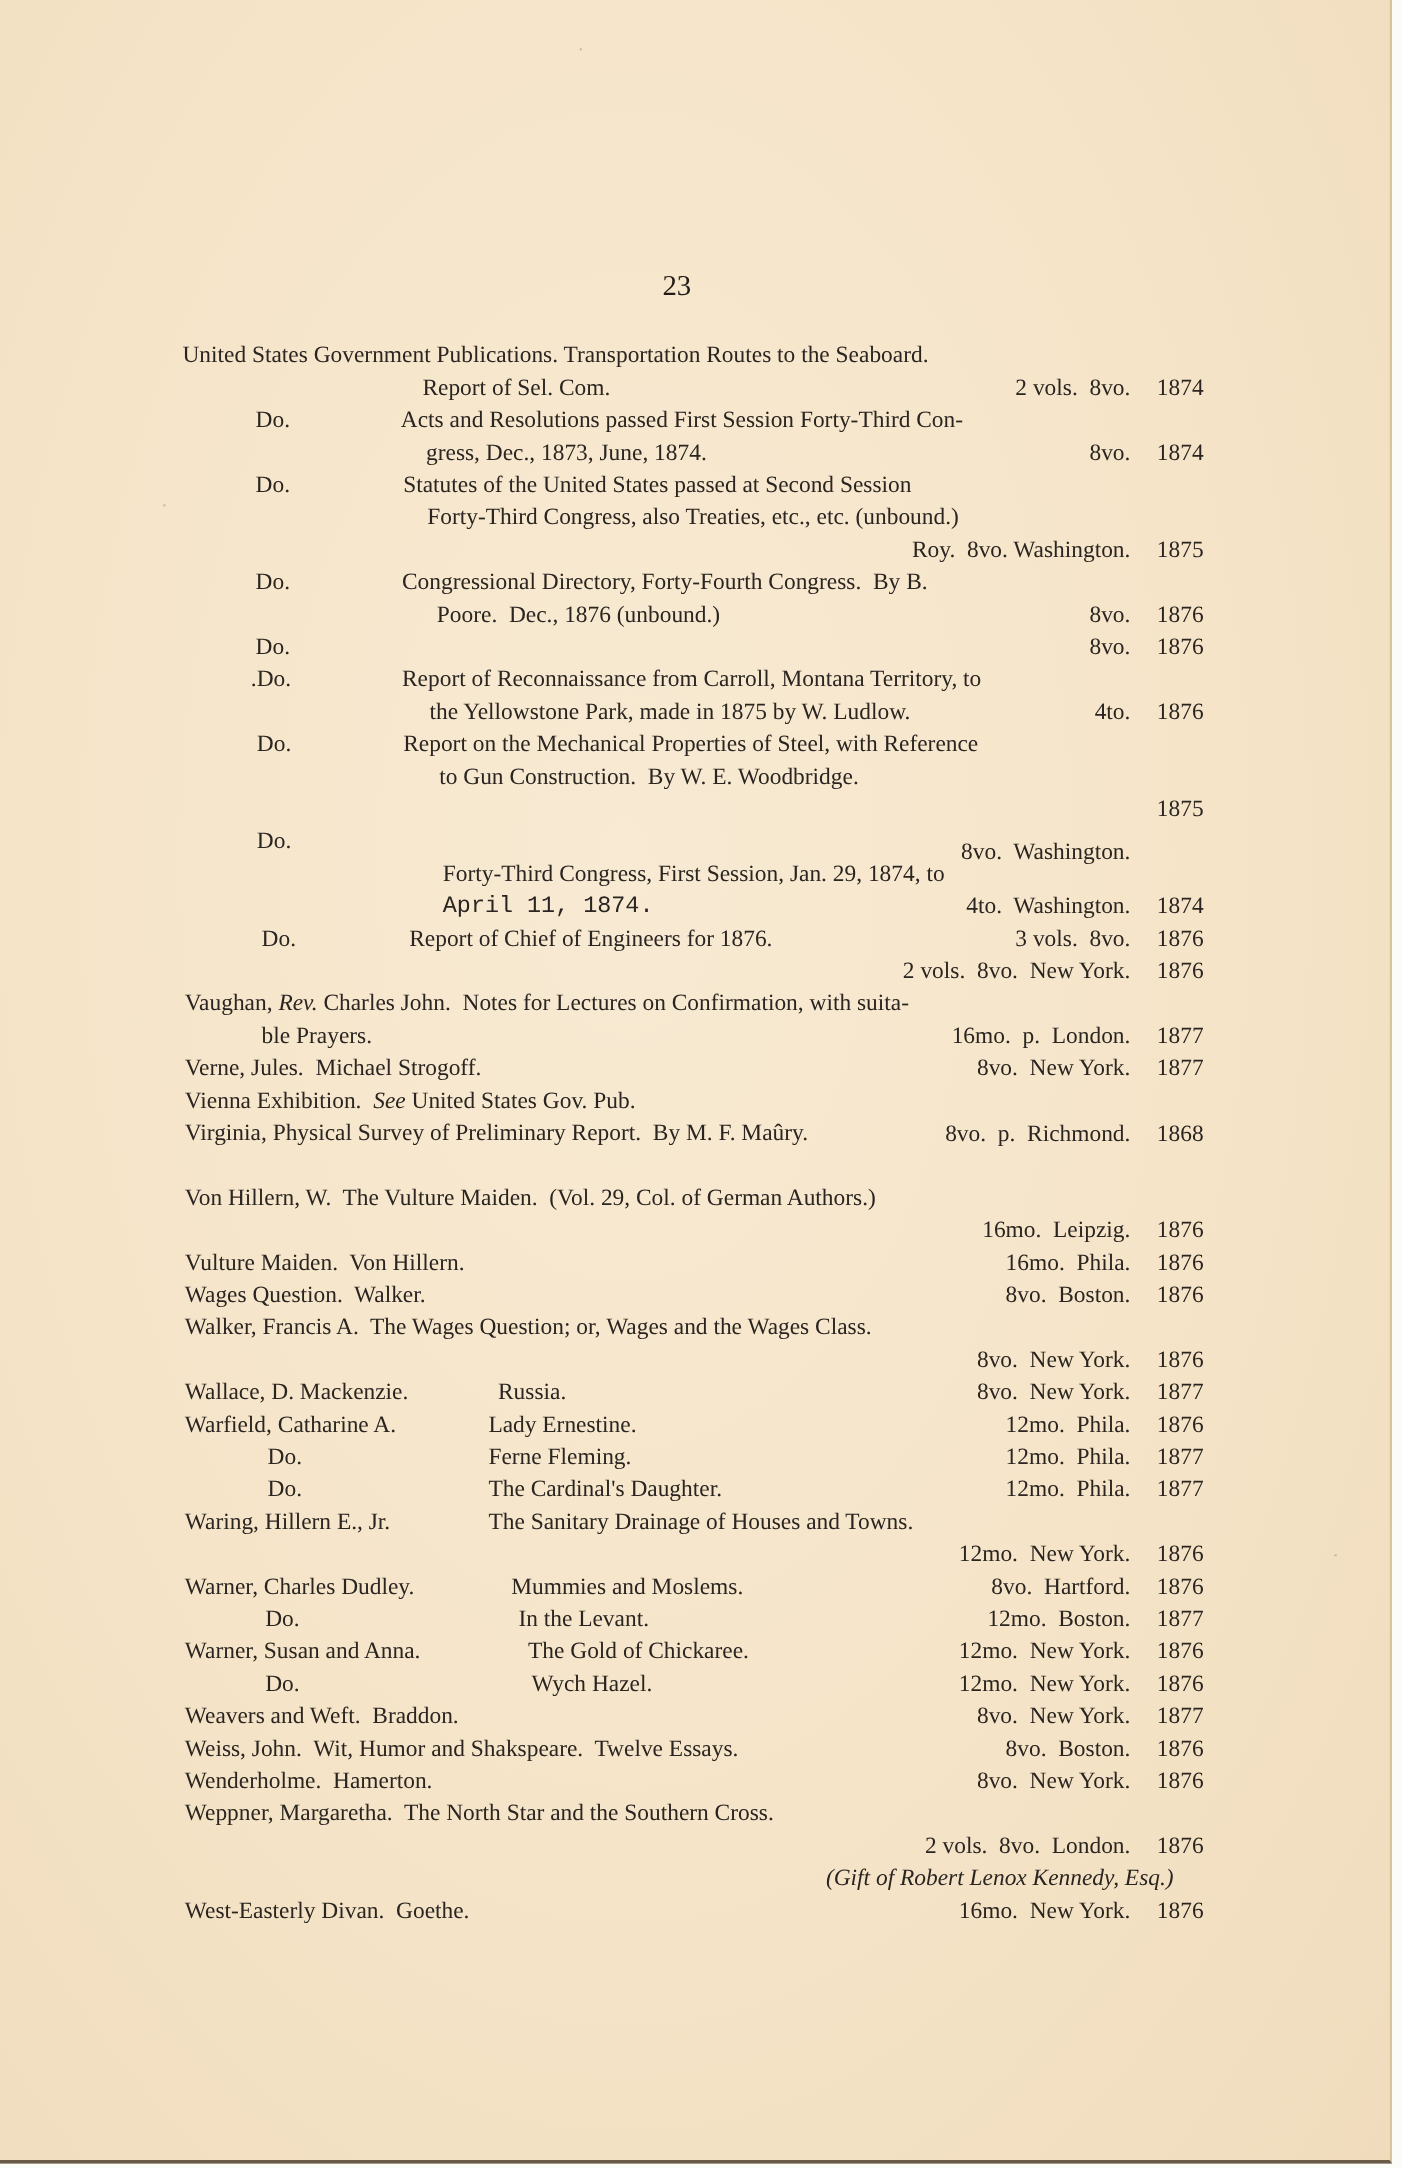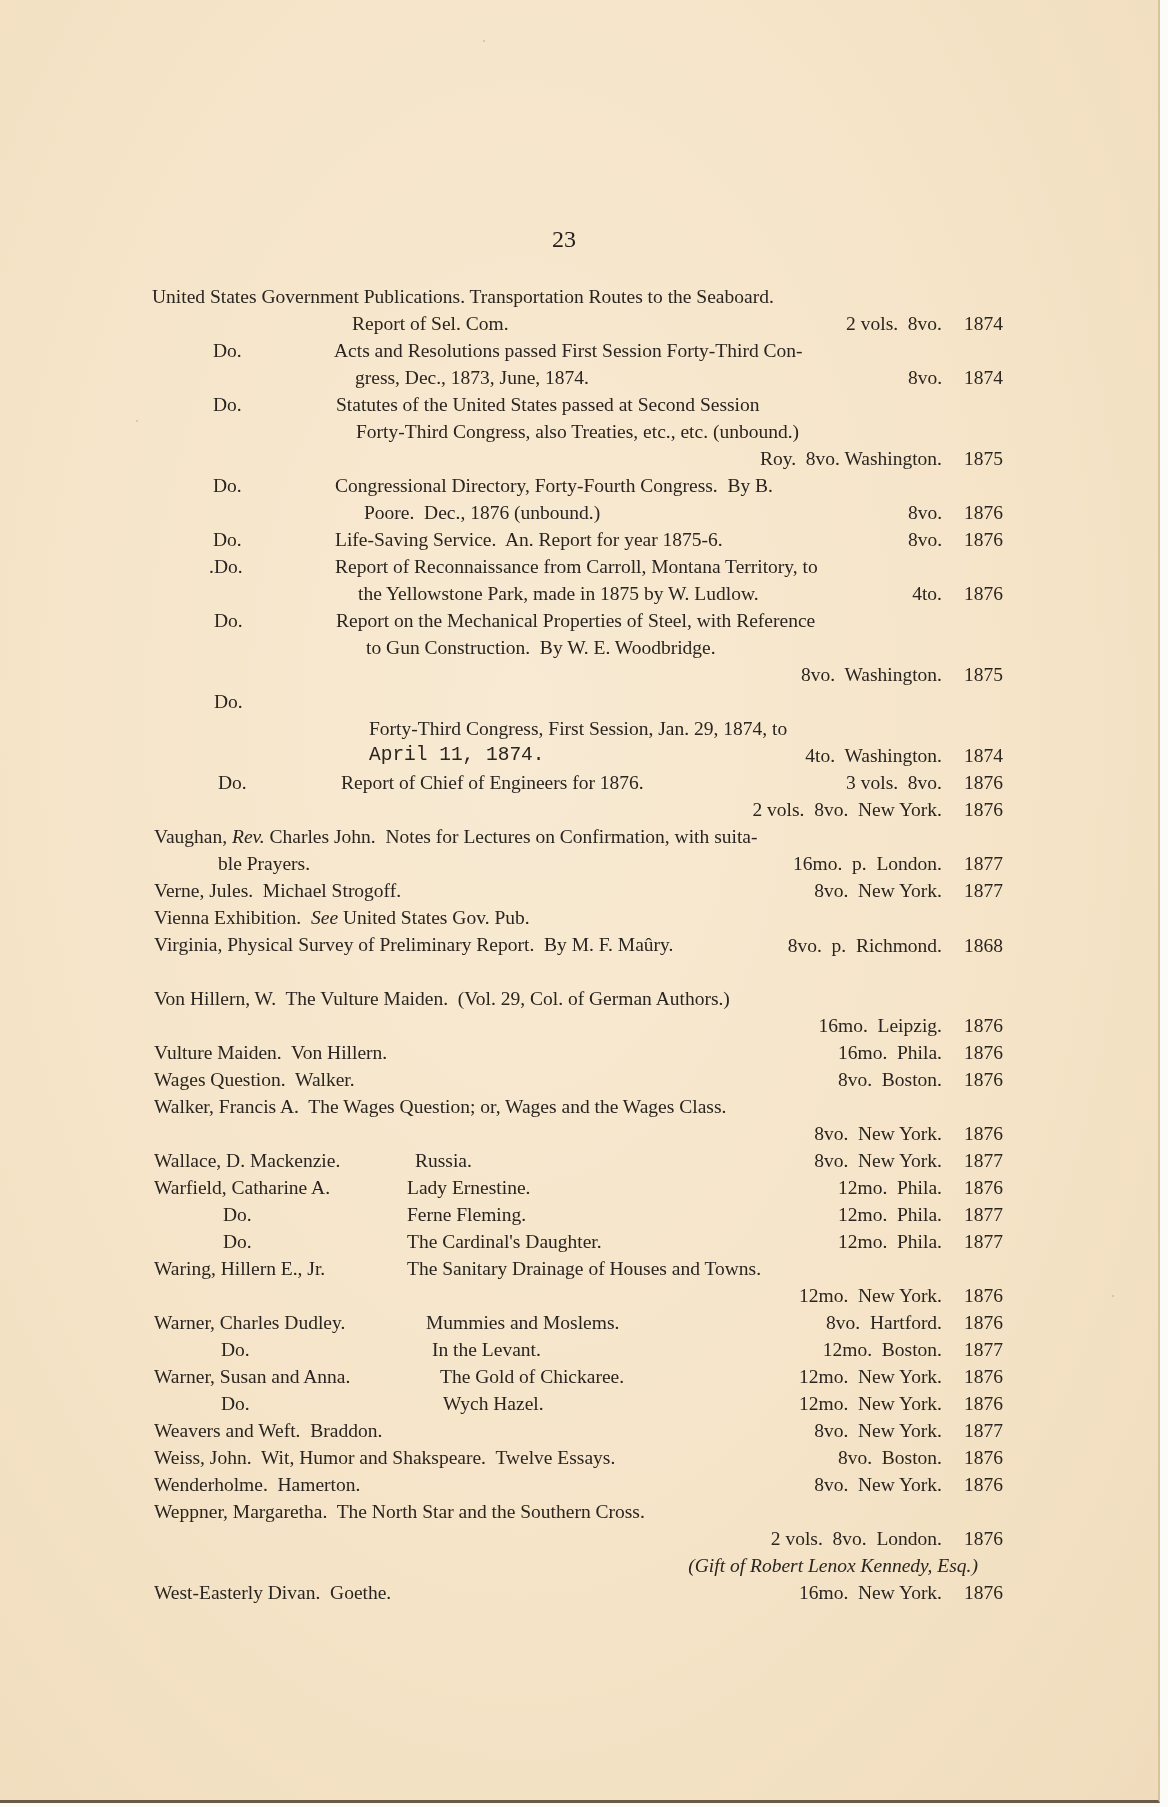--- a/index.html
+++ b/index.html
@@ -68,42 +68,41 @@
         <span class="seg" style="left: 213px; white-space: pre;"><span>Do.</span></span>
         <span class="seg" style="white-space: pre; left: 335px;">Congressional Directory, Forty-Fourth Congress.  By B.</span>
       </div>
       <div class="line" style="top: 499px;">
         <span class="seg" style="white-space: pre; left: 364px;">Poore.  Dec., 1876 (unbound.)</span>
         <span class="right" style="white-space: pre;">8vo.</span>
         <span class="year" style="white-space: pre;">1876</span>
       </div>
       <div class="line" style="top: 526px;">
         <span class="seg" style="left: 213px; white-space: pre;"><span>Do.</span></span>
-        <span class="seg" style="white-space: pre; left: 335px;">Life-Saving Service.  An. Report for year 1875-6.</span>
         <span class="right" style="white-space: pre;">8vo.</span>
         <span class="year" style="white-space: pre;">1876</span>
       </div>
       <div class="line" style="top: 553px;">
         <span class="seg" style="left: 209px; white-space: pre;"><span>.Do.</span></span>
         <span class="seg" style="white-space: pre; left: 335px;">Report of Reconnaissance from Carroll, Montana Territory, to</span>
       </div>
       <div class="line" style="top: 580px;">
         <span class="seg" style="white-space: pre; left: 358px;">the Yellowstone Park, made in 1875 by W. Ludlow.</span>
         <span class="right" style="white-space: pre;">4to.</span>
         <span class="year" style="white-space: pre;">1876</span>
       </div>
       <div class="line" style="top: 607px;">
         <span class="seg" style="left: 214px; white-space: pre;"><span>Do.</span></span>
         <span class="seg" style="white-space: pre; left: 336px;">Report on the Mechanical Properties of Steel, with Reference</span>
       </div>
       <div class="line" style="top: 634px;">
         <span class="seg" style="white-space: pre; left: 366px;">to Gun Construction.  By W. E. Woodbridge.</span>
       </div>
       <div class="line" style="top: 661px;">
-        <span class="right" style="white-space: pre;">8vo.  Washington.</span>
+        <span class="right" style="white-space: pre; margin-top: 36px;">8vo.  Washington.</span>
         <span class="year" style="white-space: pre;">1875</span>
       </div>
       <div class="line" style="top: 688px;">
         <span class="seg" style="left: 214px; white-space: pre;"><span>Do.</span></span>
       </div>
       <div class="line" style="top: 715px;">
         <span class="seg" style="white-space: pre; left: 369px;">Forty-Third Congress, First Session, Jan. 29, 1874, to</span>
       </div>
       <div class="line" style="top: 742px;">
         <span class="seg" style="white-space: pre; left: 369px; font-family: Liberation Mono, monospace;">April 11, 1874.</span>

